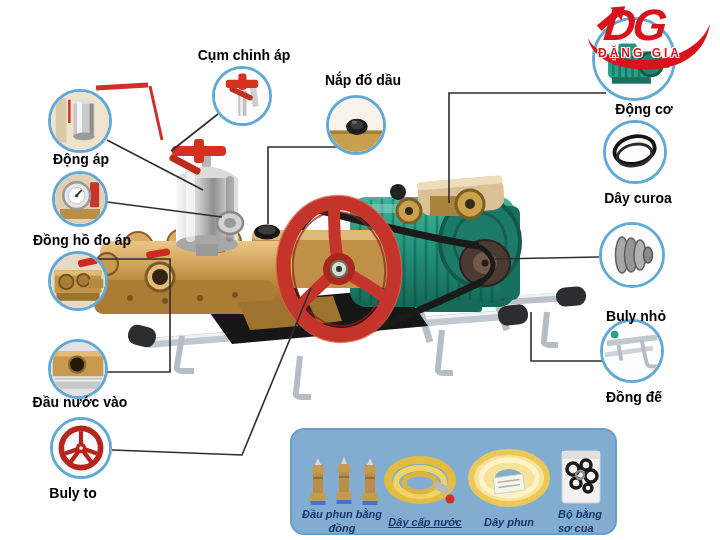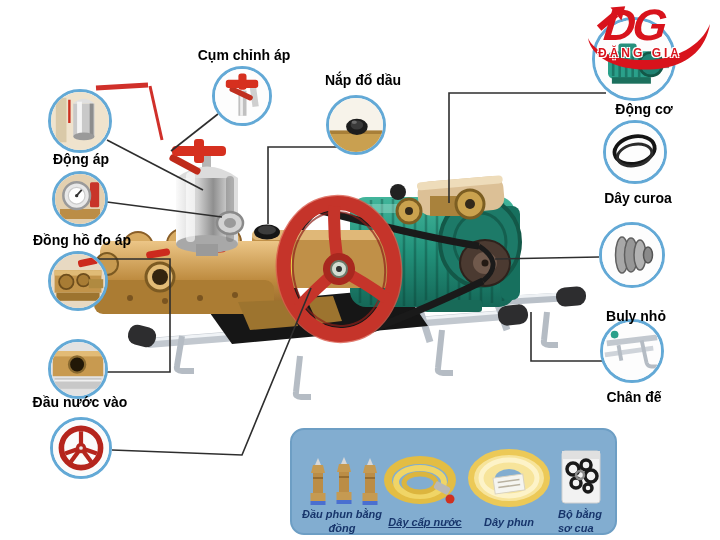--- a/index.html
+++ b/index.html
@@ -330,24 +330,25 @@
       <circle cx="30" cy="30" r="5.5" fill="#b5251d"></circle>
       <circle cx="30" cy="30" r="2" fill="#e8e8e8"></circle>
     </svg>
   </div>
 
   <div class="cl" id="lb-cum-chinh-ap">Cụm chỉnh áp</div>
   <div class="cl" id="lb-nap-do-dau">Nắp đổ dầu</div>
   <div class="cl" id="lb-dong-co">Động cơ</div>
   <div class="cl" id="lb-day-curoa">Dây curoa</div>
   <div class="cl" id="lb-buly-nho">Buly nhỏ</div>
-  <div class="cl" id="lb-chan-de">Chân đế</div>
+  <div class="cl" id="lb-chan-de">Đồng đế</div>
   <div class="cl" id="lb-binh-ap">Động áp</div>
   <div class="cl" id="lb-dong-ho-do-ap">Đồng hồ đo áp</div>
   <div class="cl" id="lb-dau-nuoc-vao">Đầu nước vào</div>
+  <div class="cl" id="lb-buly-to">Buly to</div>
 
   <div id="logo">
     <svg width="140" height="76" viewBox="0 0 140 76">
       <path d="M10,34 C14,58 50,70 86,64 C112,59 128,44 132,20
                C123,42 98,55 70,56 C42,57 16,49 10,34 Z" fill="#d8131c"></path>
       <g transform="rotate(-40 30 16)">
         <rect x="18" y="13" width="22" height="7" fill="#d8131c"></rect>
         <polygon points="40,8 40,25 52,16.5" fill="#d8131c"></polygon>
       </g>
     </svg>

